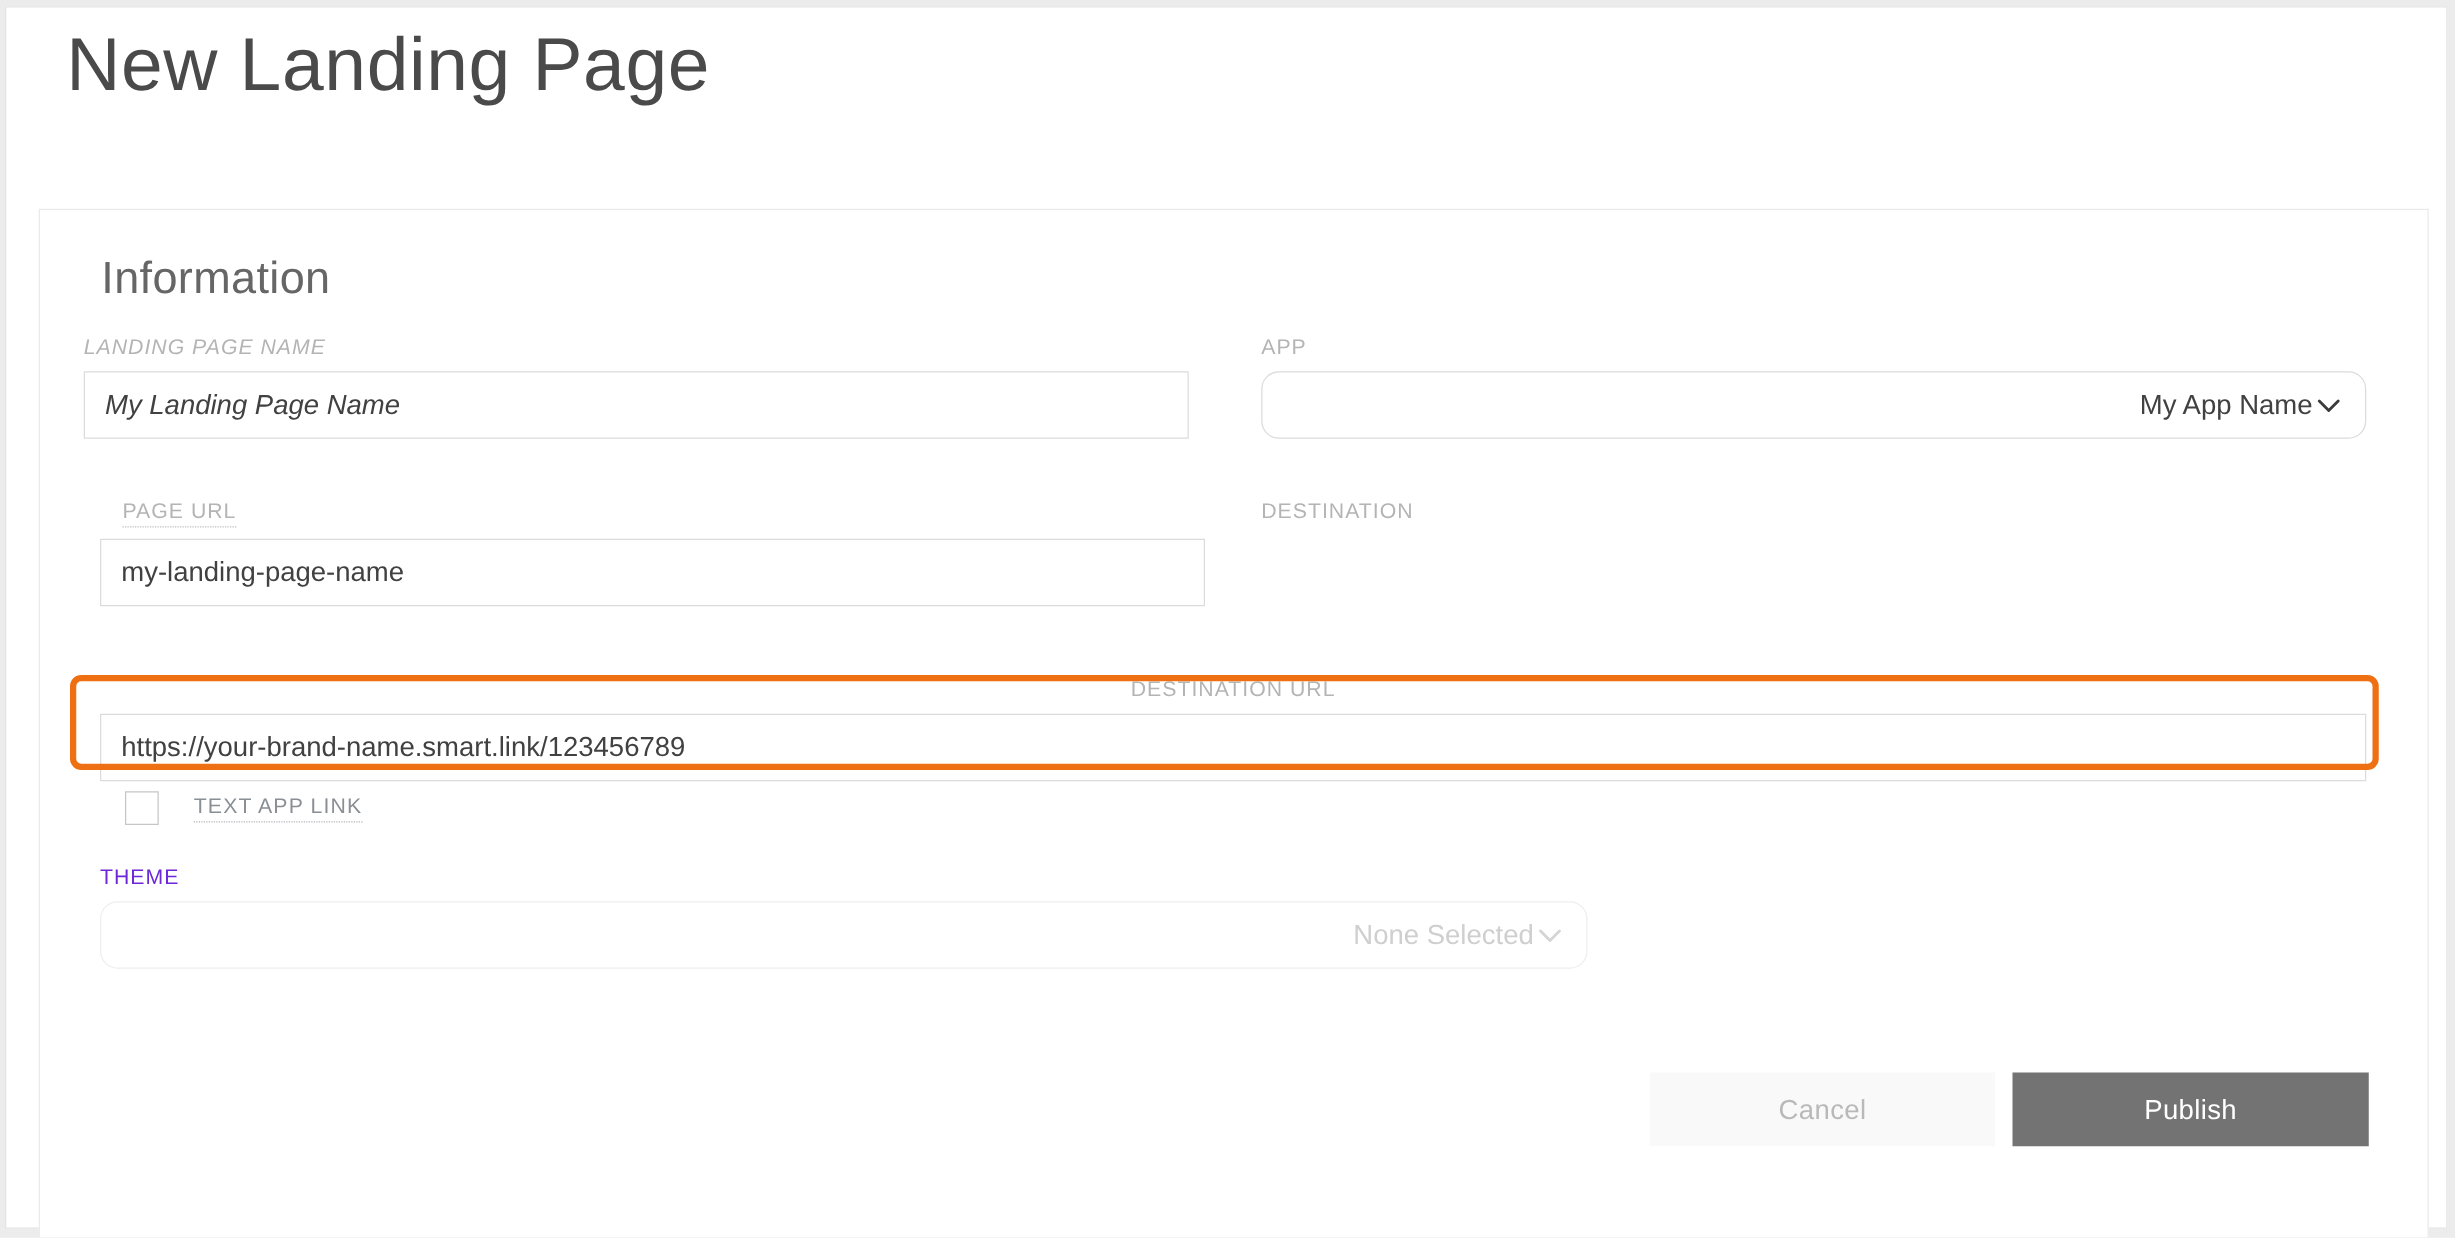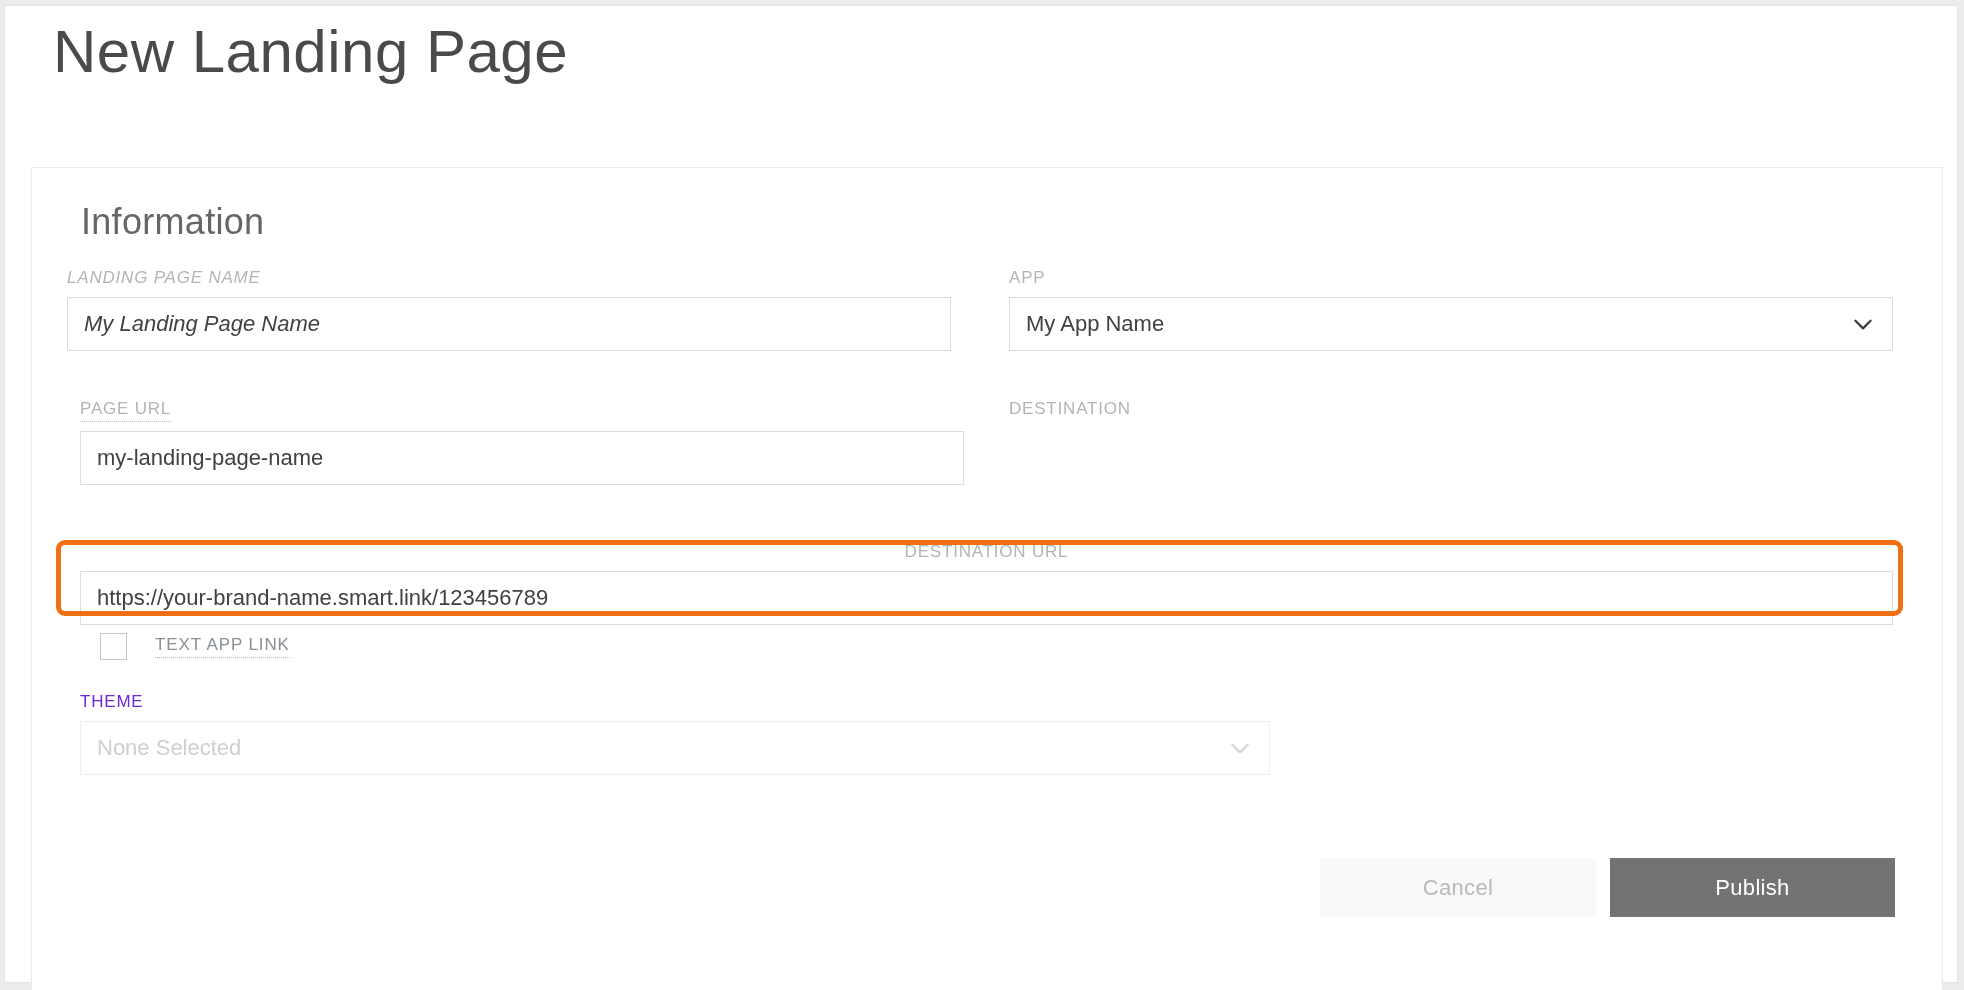--- a/index.html
+++ b/index.html
@@ -77,20 +77,21 @@
     font-size: 17px;
     letter-spacing: 0.8px;
     color: #b4b4b4;
     text-transform: uppercase;
     display: inline-block;
     margin-bottom: 9px;
   }
   .field-label.hinted {
     border-bottom: 1px dotted #bdbdbd;
     padding-bottom: 2px;
+    margin-left: 18px;
   }
   .field-label.muted {
     color: #6d28d9;
   }
 
   .input-box {
     box-sizing: border-box;
     height: 54px;
     border: 1px solid #dcdcdc;
     background: #ffffff;
@@ -100,21 +101,22 @@
     font-size: 22px;
     color: #414141;
     font-weight: 400;
   }
   .input-box.disabled {
     border-color: #eeeeee;
     color: #cfcfcf;
   }
 
   .select-box {
-    justify-content: space-between;
+    justify-content: flex-end;
+    border-radius: 14px;
   }
 
   .chev {
     width: 26px;
     height: 26px;
     flex: 0 0 auto;
     display: block;
   }
   .chev path {
     stroke: #3c3c3c;

